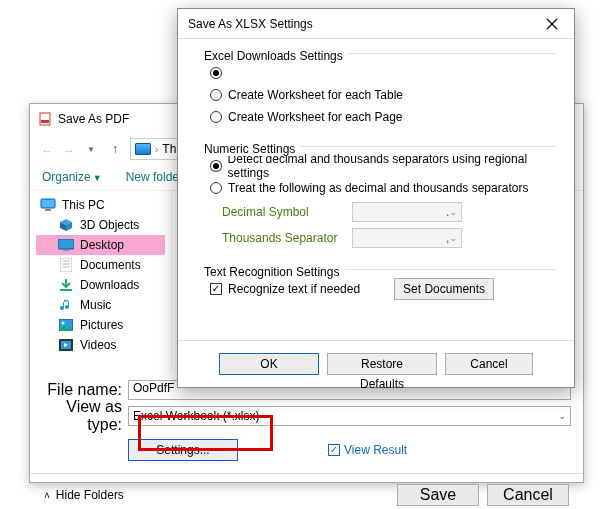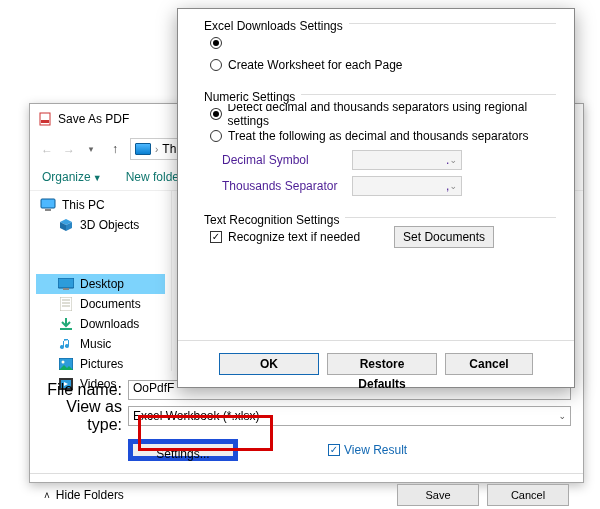--- a/index.html
+++ b/index.html
@@ -20,71 +20,71 @@
   .path-text { font-size: 12px; }
 
   .toolbar-row { display: flex; align-items: center; padding: 6px 12px; gap: 24px; border-bottom: 1px solid #eee; }
   .toolbar-link { color: #0f766e; font-size: 12px; cursor: default; }
   .toolbar-link .caret { font-size: 9px; margin-left: 2px; }
 
   .main-area { display: flex; height: 180px; }
   .tree { width: 142px; padding: 4px 6px; border-right: 1px solid #eee; }
   .tree-node { display: flex; align-items: center; height: 20px; padding-left: 4px; gap: 6px; font-size: 12px; }
   .tree-node.child { padding-left: 22px; }
-  .tree-node.selected { background: #7dd3fc; margin-top: 39px; }
+  .tree-node.selected { background: #f9a8d4; }
   .ticon { width: 16px; height: 14px; display: inline-flex; align-items: center; justify-content: center; }
   .ticon svg { display: block; }
 
   .file-panel { flex: 1; }
 
   .fields { padding: 6px 12px 0 12px; }
   .field-row { display: flex; align-items: center; height: 26px; gap: 6px; }
   .field-label { width: 80px; text-align: right; font-size: 16px; }
   .field-input { flex: 1; border: 1px solid #aaa; height: 20px; padding: 0 4px; font-size: 12px; background: #fff; }
   .field-select { flex: 1; border: 1px solid #aaa; height: 20px; padding: 0 4px; font-size: 12px; background: #fff; display: flex; align-items: center; justify-content: space-between; }
   .field-select .caret { font-size: 9px; color: #555; }
 
   .settings-row { display: flex; align-items: center; padding: 6px 12px; margin-top: 4px; }
-  .settings-btn { width: 110px; height: 22px; border: 5px solid #1d4ed8; background: #eee; font-size: 12px; text-align: center; line-height: 20px; margin-left: 86px; }
+  .settings-btn { width: 110px; height: 22px; border: 1px solid #1d4ed8; background: #eee; font-size: 12px; text-align: center; line-height: 20px; margin-left: 86px; }
   .settings-highlight { position: absolute; border: 3px solid #d40000; pointer-events: none; left:108px; top:311px; width:135px; height:36px; }
   .view-result { display: flex; align-items: center; gap: 4px; color: #1268b3; margin-left: 90px; }
   .vr-check { width: 12px; height: 12px; border: 1px solid #1268b3; display: inline-flex; align-items: center; justify-content: center; font-size: 10px; color: #1268b3; line-height: 1; }
 
   .bottom-row { display: flex; align-items: center; padding: 10px 14px; border-top: 1px solid #ddd; margin-top: 6px; }
   .hide-folders { display: flex; align-items: center; gap: 6px; font-size: 12px; }
   .chev { font-size: 10px; }
   .spacer { flex: 1; }
-  .std-btn { width: 82px; height: 22px; border: 1px solid #aaa; background: #e9e9e9; font-size: 11px; text-align: center; line-height: 20px; margin-left: 8px; }
+  .std-btn { width: 82px; height: 22px; border: 1px solid #aaa; background: #e9e9e9; font-size: 16px; text-align: center; line-height: 20px; margin-left: 8px; }
 
   
   .front-window { position: absolute; left: 177px; top: 8px; width: 398px; height: 380px; border: 1px solid #888; background: #fff; box-shadow: 0 5px 18px rgba(0,0,0,0.35); z-index: 10; }
   .front-titlebar { height: 30px; display: flex; align-items: center; justify-content: space-between; padding: 0 10px; border-bottom: 1px solid #ddd; }
   .front-title { font-size: 12px; }
   .close-x { width: 24px; height: 24px; display: inline-flex; align-items: center; justify-content: center; }
 
   .group { margin: 10px 18px 4px 26px; }
   .group-box { border-top: 1px solid #ddd; padding: 8px 0 4px 0; margin-top: -10px; }
   .group-title-wrap { display: inline-block; background: #fff; padding-right: 6px; position: relative; top: 0; }
 
   .opt-row { display: flex; align-items: center; height: 22px; gap: 6px; padding-left: 6px; font-size: 12px; }
   .radio { width: 12px; height: 12px; border: 1px solid #333; border-radius: 50%; display: inline-flex; align-items: center; justify-content: center; }
   .radio.checked::after { content: ""; width: 6px; height: 6px; background: #000; border-radius: 50%; }
   .checkbox { width: 12px; height: 12px; border: 1px solid #333; display: inline-flex; align-items: center; justify-content: center; font-size: 10px; line-height: 1; }
   .checkbox.checked::after { content: "✓"; }
 
-  .dis-label { color: #4c1d95; }
+  .dis-label { color: #4d7c0f; }
   .sep-row { display: flex; align-items: center; height: 26px; gap: 10px; padding-left: 18px; }
   .sep-label { width: 120px; font-size: 12px; }
   .sep-input { width: 110px; height: 20px; border: 1px solid #ccc; background: #f4f4f4; display: flex; align-items: center; justify-content: flex-end; padding-right: 4px; }
   .mini-caret { font-size: 9px; color: #888; }
 
   .set-lang-btn { width: 100px; height: 22px; border: 1px solid #aaa; background: #eee; font-size: 12px; text-align: center; line-height: 20px; margin-left: 28px; }
 
   .front-buttons { display: flex; justify-content: center; align-items: center; gap: 8px; border-top: 1px solid #ddd; padding: 12px 14px; position: absolute; bottom: 0; left: 0; right: 0; }
-  .front-btn { height: 22px; border: 1px solid #aaa; background: #eee; font-size: 12px; text-align: center; line-height: 20px; padding: 0 10px; font-weight: bold; }
+  .front-btn { height: 22px; border: 1px solid #aaa; background: #eee; font-size: 12px; text-align: center; line-height: 20px; padding: 0 10px; }
   .front-btn.ok { width: 100px; border: 1.5px solid #1268b3; }
   .front-btn.rd { width: 110px; }
   .front-btn.cancel { width: 88px; }
 </style>
 </head>
 <body>
 
 <div class="back-window">
   <div class="back-titlebar">
     <span class="pdf-icon">
@@ -223,26 +223,39 @@
       <span class="chev">˄</span>
       <span>Hide Folders</span>
     </div>
     <div class="spacer"></div>
     <div class="std-btn">Save</div>
     <div class="std-btn">Cancel</div>
   </div>
 </div>
 
 <div class="front-window">
+  <div class="front-titlebar">
+    <span class="front-title">Save As XLSX Settings</span>
+    <span class="close-x">
+      <svg width="12" height="12" viewBox="0 0 12 12">
+          <line x1="1" y1="1" x2="11" y2="11" stroke="#000" stroke-width="1.3"></line>
+          <line x1="11" y1="1" x2="1" y2="11" stroke="#000" stroke-width="1.3"></line>
+        </svg>
+    </span>
+  </div>
 
   <div class="group">
     <span class="group-title-wrap">Excel Downloads Settings</span>
     <div class="group-box">
       <div class="opt-row">
           <span class="radio checked"></span>
+        </div>
+      <div class="opt-row">
+          <span class="radio"></span>
+          <span>Create Worksheet for each Table</span>
         </div>
       <div class="opt-row">
           <span class="radio"></span>
           <span>Create Worksheet for each Page</span>
         </div>
     </div>
   </div>
 
   <div class="group">
     <span class="group-title-wrap">Numeric Settings</span>

